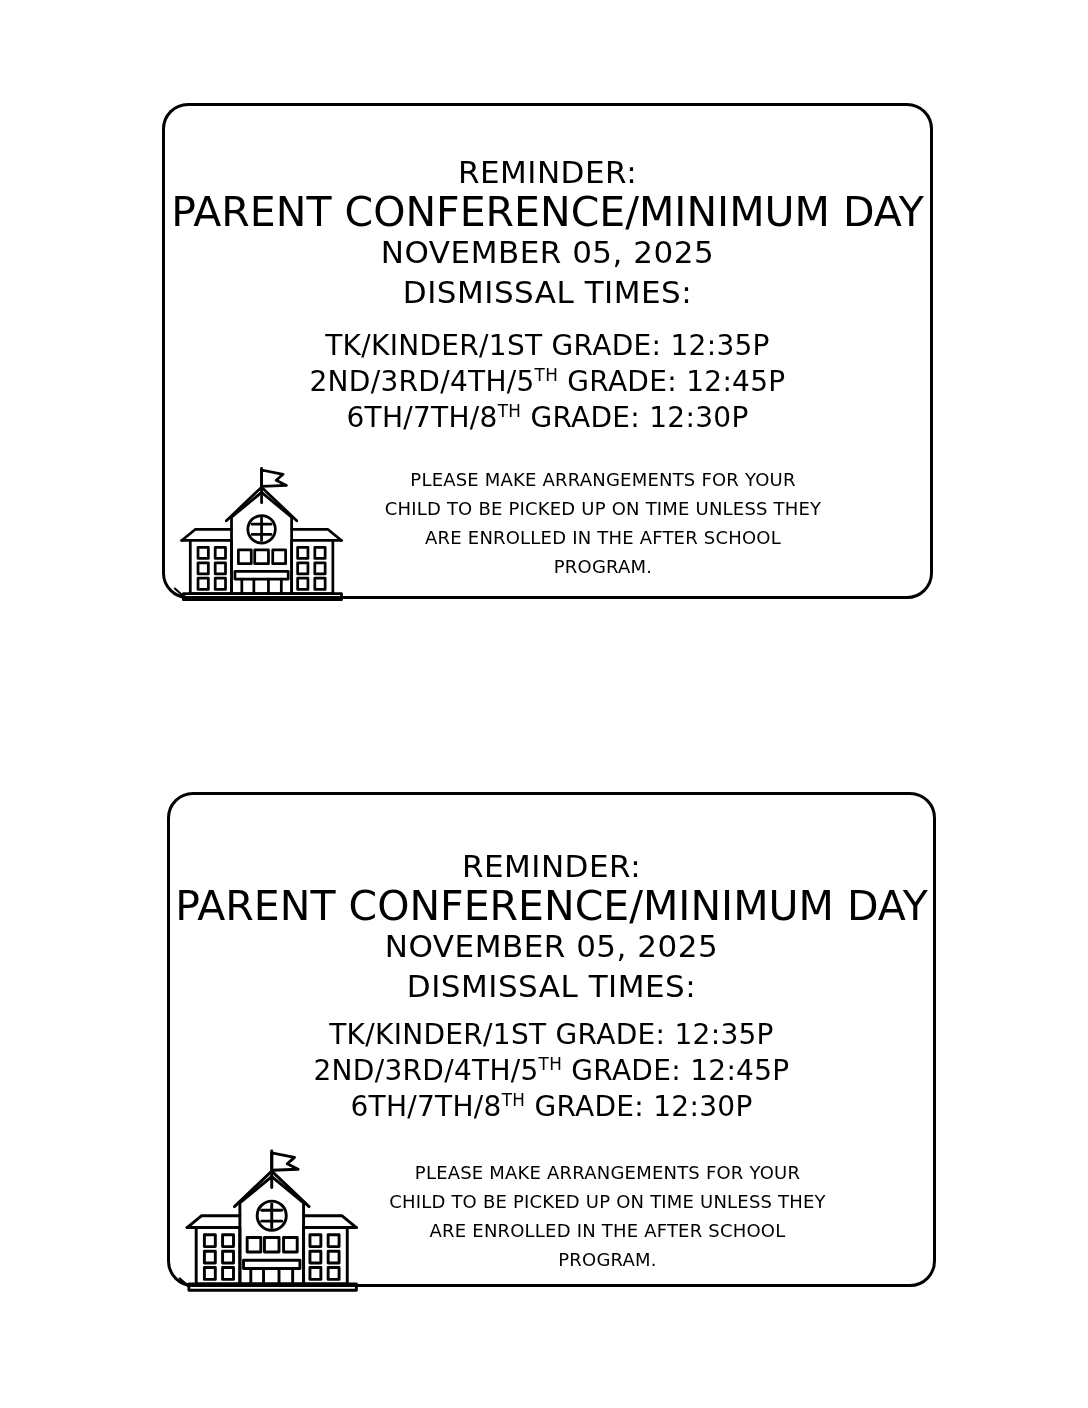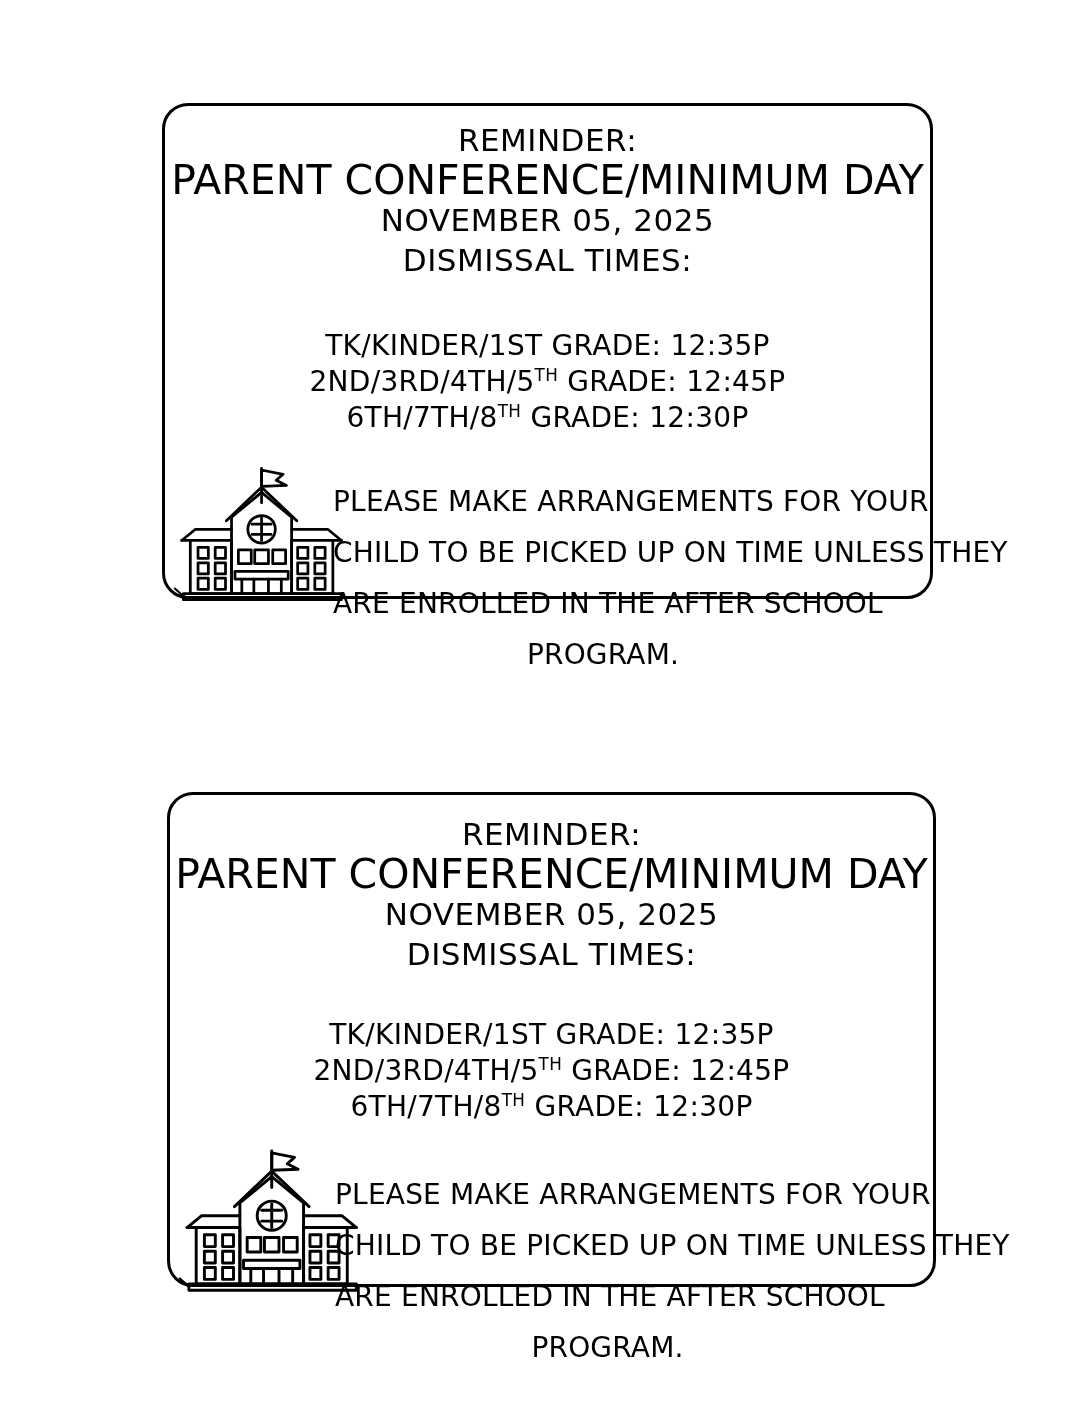--- a/index.html
+++ b/index.html
@@ -46,20 +46,21 @@
     height: 495px;
   }
 
   
   .heading-block {
     position: absolute;
     left: 0;
     right: 0;
     text-align: center;
     letter-spacing: 0.5px;
+    margin-top: 32px;
   }
   #card-1 .heading-block { top: 14px; }
   #card-2 .heading-block { top: 19px; }
 
   .heading-line {
     display: block;
     font-size: 31px;
     line-height: 40px;
     font-weight: 400;
     white-space: nowrap;
@@ -103,25 +104,24 @@
     top: 359px;
     width: 540px;
   }
   #card-2 .note-block {
     left: 165px;
     top: 363px;
     width: 545px;
   }
   .note-line {
     display: block;
-    font-size: 28px;
+    font-size: 18px;
     line-height: 29px;
     white-space: nowrap;
     letter-spacing: 0.2px;
-    margin-top: 22px;
   }
 
   
   .schoolhouse {
     position: absolute;
     display: block;
   }
   #card-1 .schoolhouse {
     left: 8px;
     top: 352px;

